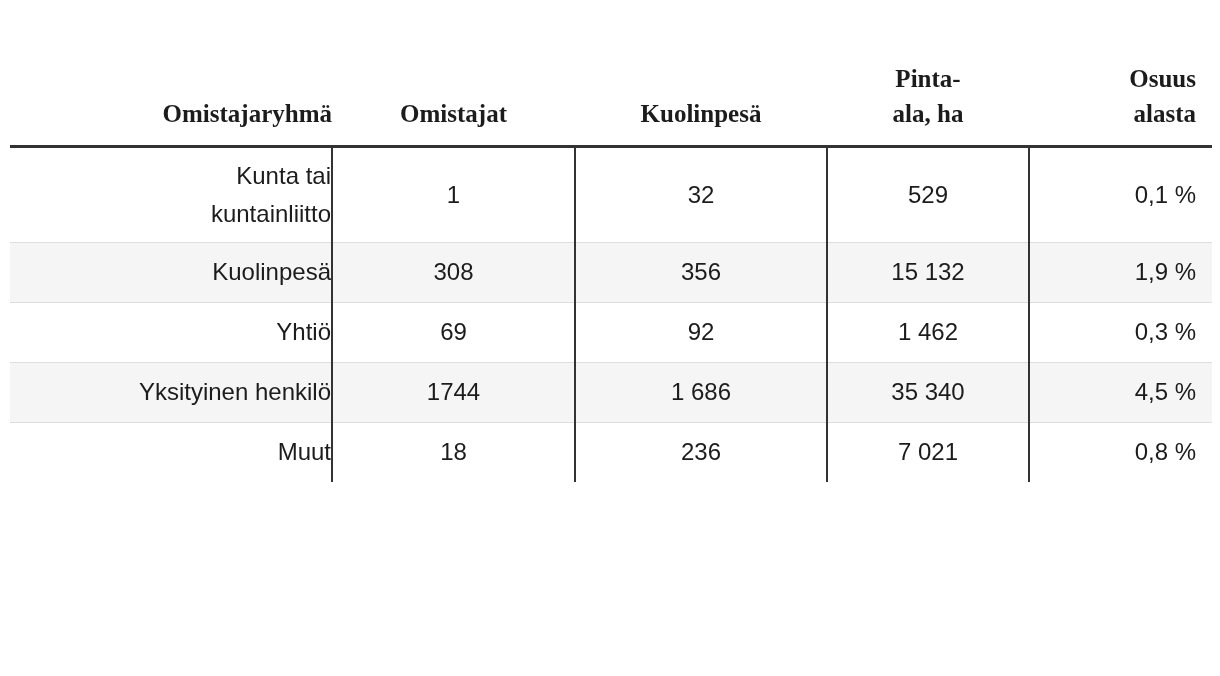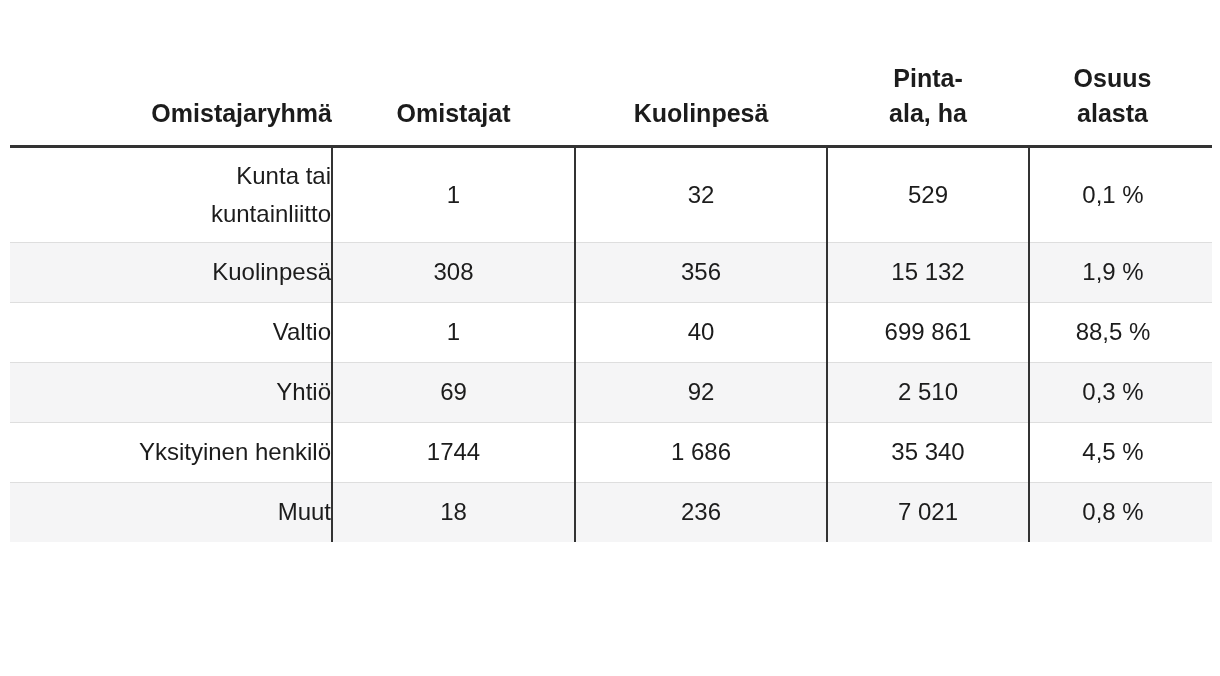--- a/index.html
+++ b/index.html
@@ -28,37 +28,38 @@
   thead th {
     height: 146px;
     box-sizing: border-box;
     vertical-align: bottom;
     padding: 0 0 14px 0;
     font-size: 25px;
     font-weight: 700;
     line-height: 35px;
     white-space: pre-line;
     border-bottom: 3px solid #333333;
+    font-family: Liberation Serif, serif;
   }
   tbody td {
     box-sizing: border-box;
     height: 60px;
     font-size: 24px;
     font-weight: 400;
     vertical-align: middle;
     line-height: 38px;
     padding: 0;
   }
   tbody tr:first-child td { height: 96px; }
   tbody tr + tr td { border-top: 1px solid #dedede; margin-top: 16px; }
   tbody tr:nth-child(even) { background: #f5f5f6; }
   tbody td.vline { border-left: 2px solid #333333; }
   .al { text-align: right; padding-left: 18px !important; white-space: pre-line; }
   .ac { text-align: center; }
-  .ar { text-align: center; padding-right: 16px !important; }
+  .ar { text-align: right; padding-right: 16px !important; }
   thead th.al { padding-left: 18px; }
   thead th.ar { padding-right: 16px; }
 </style>
 </head>
 <body>
 
 <div class="page">
   <table class="ownership">
     <colgroup>
       <col style="width:322px">
@@ -88,31 +89,24 @@
           <td class="ar vline">0,1 %</td>
         </tr>
         <tr>
           <td class="al">Kuolinpesä</td>
           <td class="ac vline">308</td>
           <td class="ac vline">356</td>
           <td class="ac vline">15 132</td>
           <td class="ar vline">1,9 %</td>
         </tr>
         <tr>
-          <td class="al">Valtio</td>
-          <td class="ac vline">1</td>
-          <td class="ac vline">40</td>
-          <td class="ac vline">699 861</td>
-          <td class="ar vline">88,5 %</td>
-        </tr>
-        <tr>
           <td class="al">Yhtiö</td>
           <td class="ac vline">69</td>
           <td class="ac vline">92</td>
-          <td class="ac vline">2 510</td>
+          <td class="ac vline">1 462</td>
           <td class="ar vline">0,3 %</td>
         </tr>
         <tr>
           <td class="al">Yksityinen henkilö</td>
           <td class="ac vline">1744</td>
           <td class="ac vline">1 686</td>
           <td class="ac vline">35 340</td>
           <td class="ar vline">4,5 %</td>
         </tr>
         <tr>

